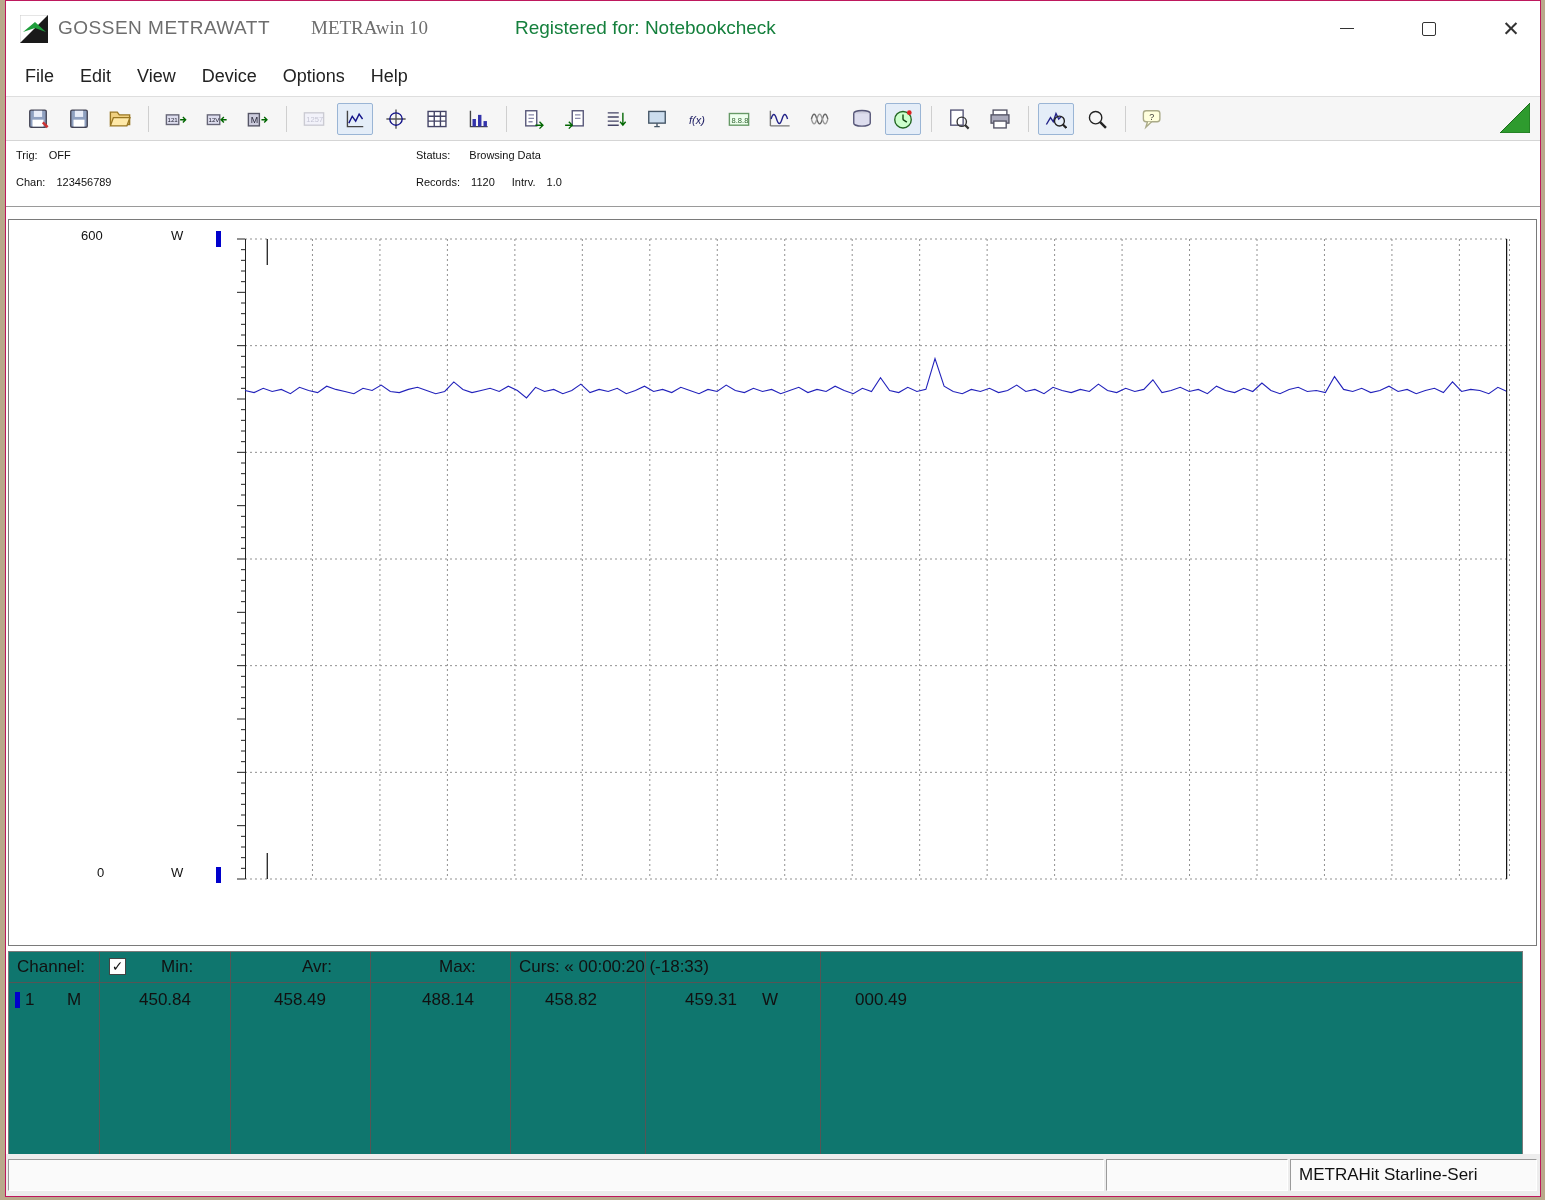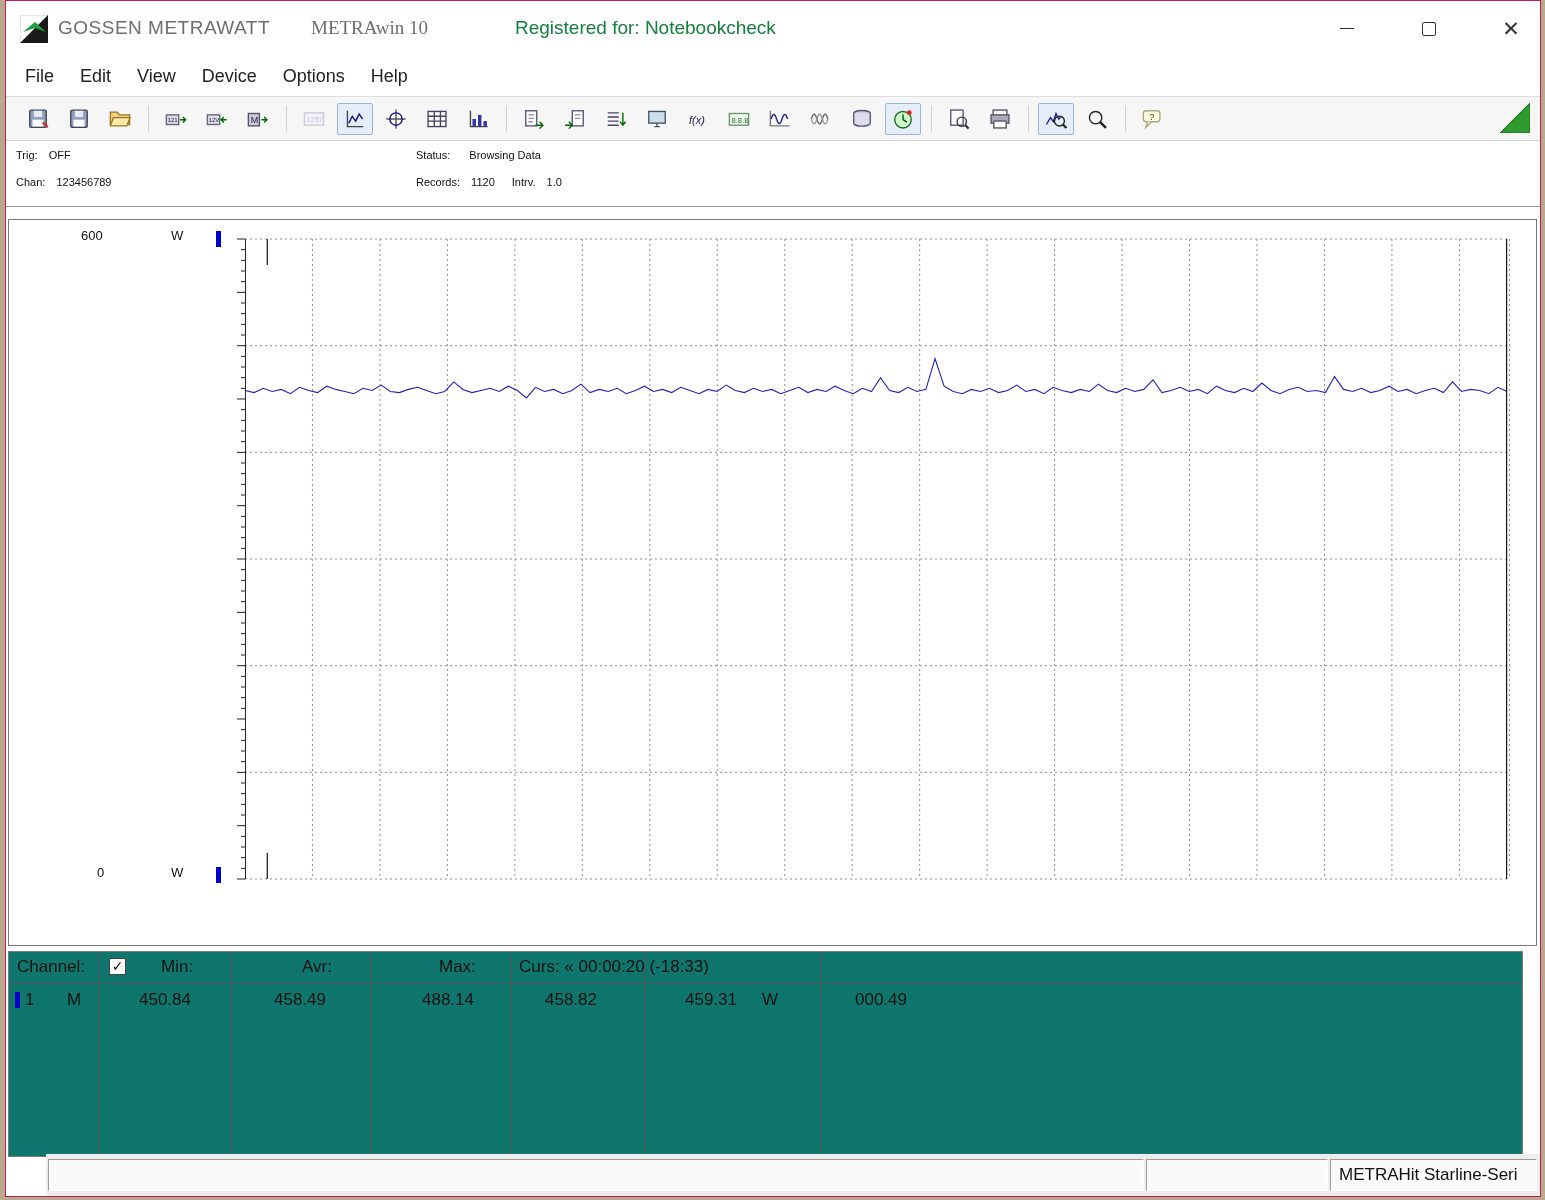--- a/index.html
+++ b/index.html
@@ -57,21 +57,21 @@
   .table-panel { position:absolute; left:2px; right:17px; top:950px; height:206px;
     border:1px solid #7a7a7a; background:#0f766e; font-size:17px; color:#111; }
   .tp-header-line { position:absolute; left:0; right:0; top:30px; border-top:1px solid #555; }
   .vline { position:absolute; top:0; bottom:0; border-left:1px solid #555; }
   .tp-txt { position:absolute; white-space:nowrap; }
   .checkbox { position:absolute; width:17px; height:17px; border:1px solid #444; background:#fff;
     font-size:14px; line-height:15px; text-align:center; color:#111; }
   .row-mark { position:absolute; width:5px; height:16px; background:#0000cc; }
 
   
-  .statusbar { position:absolute; left:0; right:0; bottom:0; height:42px; background:#ededed;margin-left:40px; }
+  .statusbar { position:absolute; left:0; right:0; bottom:0; height:42px; background:#ededed; }
   .sb-pane { position:absolute; top:5px; height:32px; background:#fafafa;
     border:1px solid; border-color:#9a9a9a #ffffff #ffffff #9a9a9a;
     font-size:17px; color:#111; line-height:30px; padding-left:8px; white-space:nowrap; overflow:hidden; }
   .sb-left { left:2px; width:1096px; }
   .sb-mid { left:1100px; width:182px; }
   .sb-right { left:1284px; right:3px; }
 </style>
 </head>
 <body>
 

